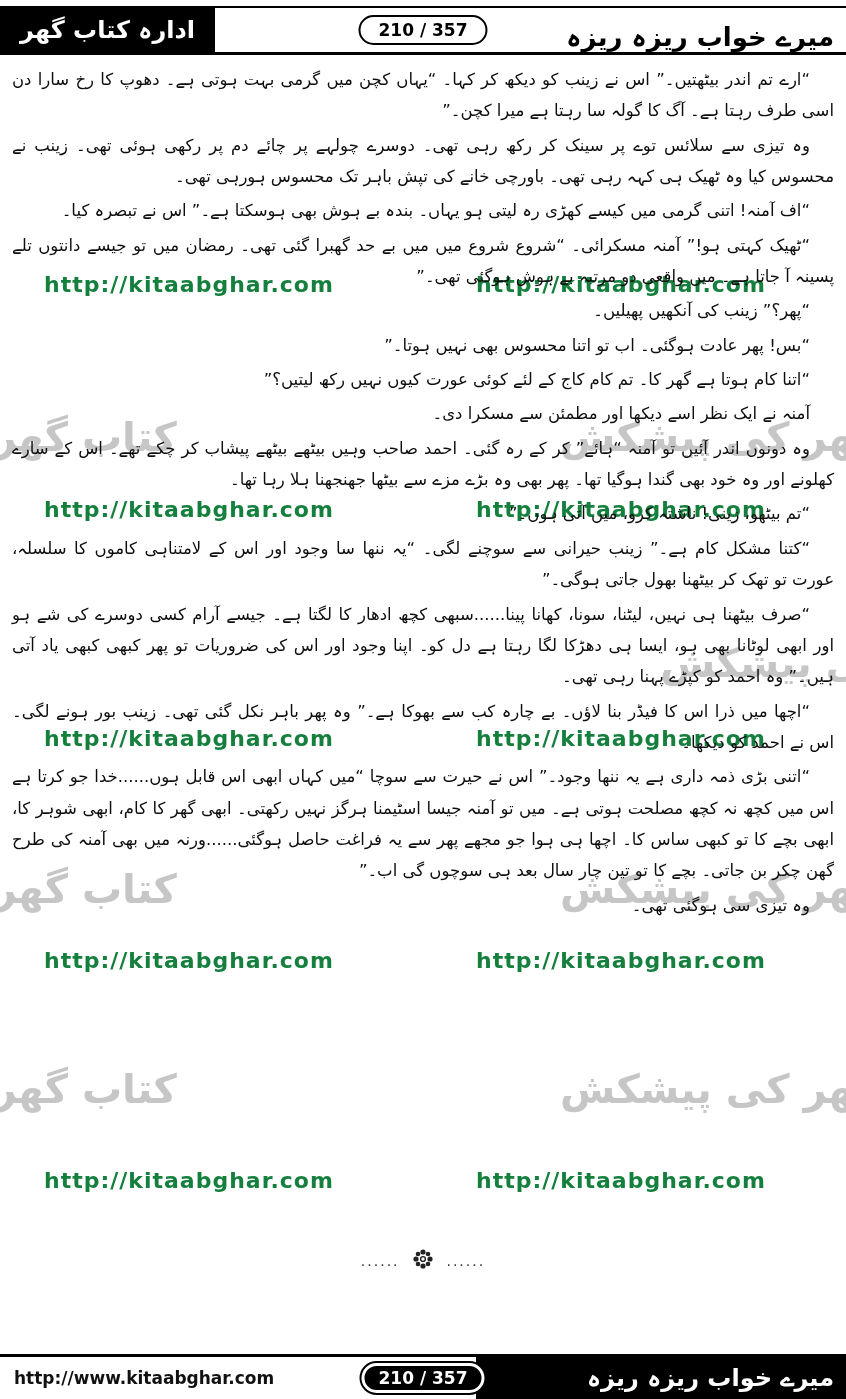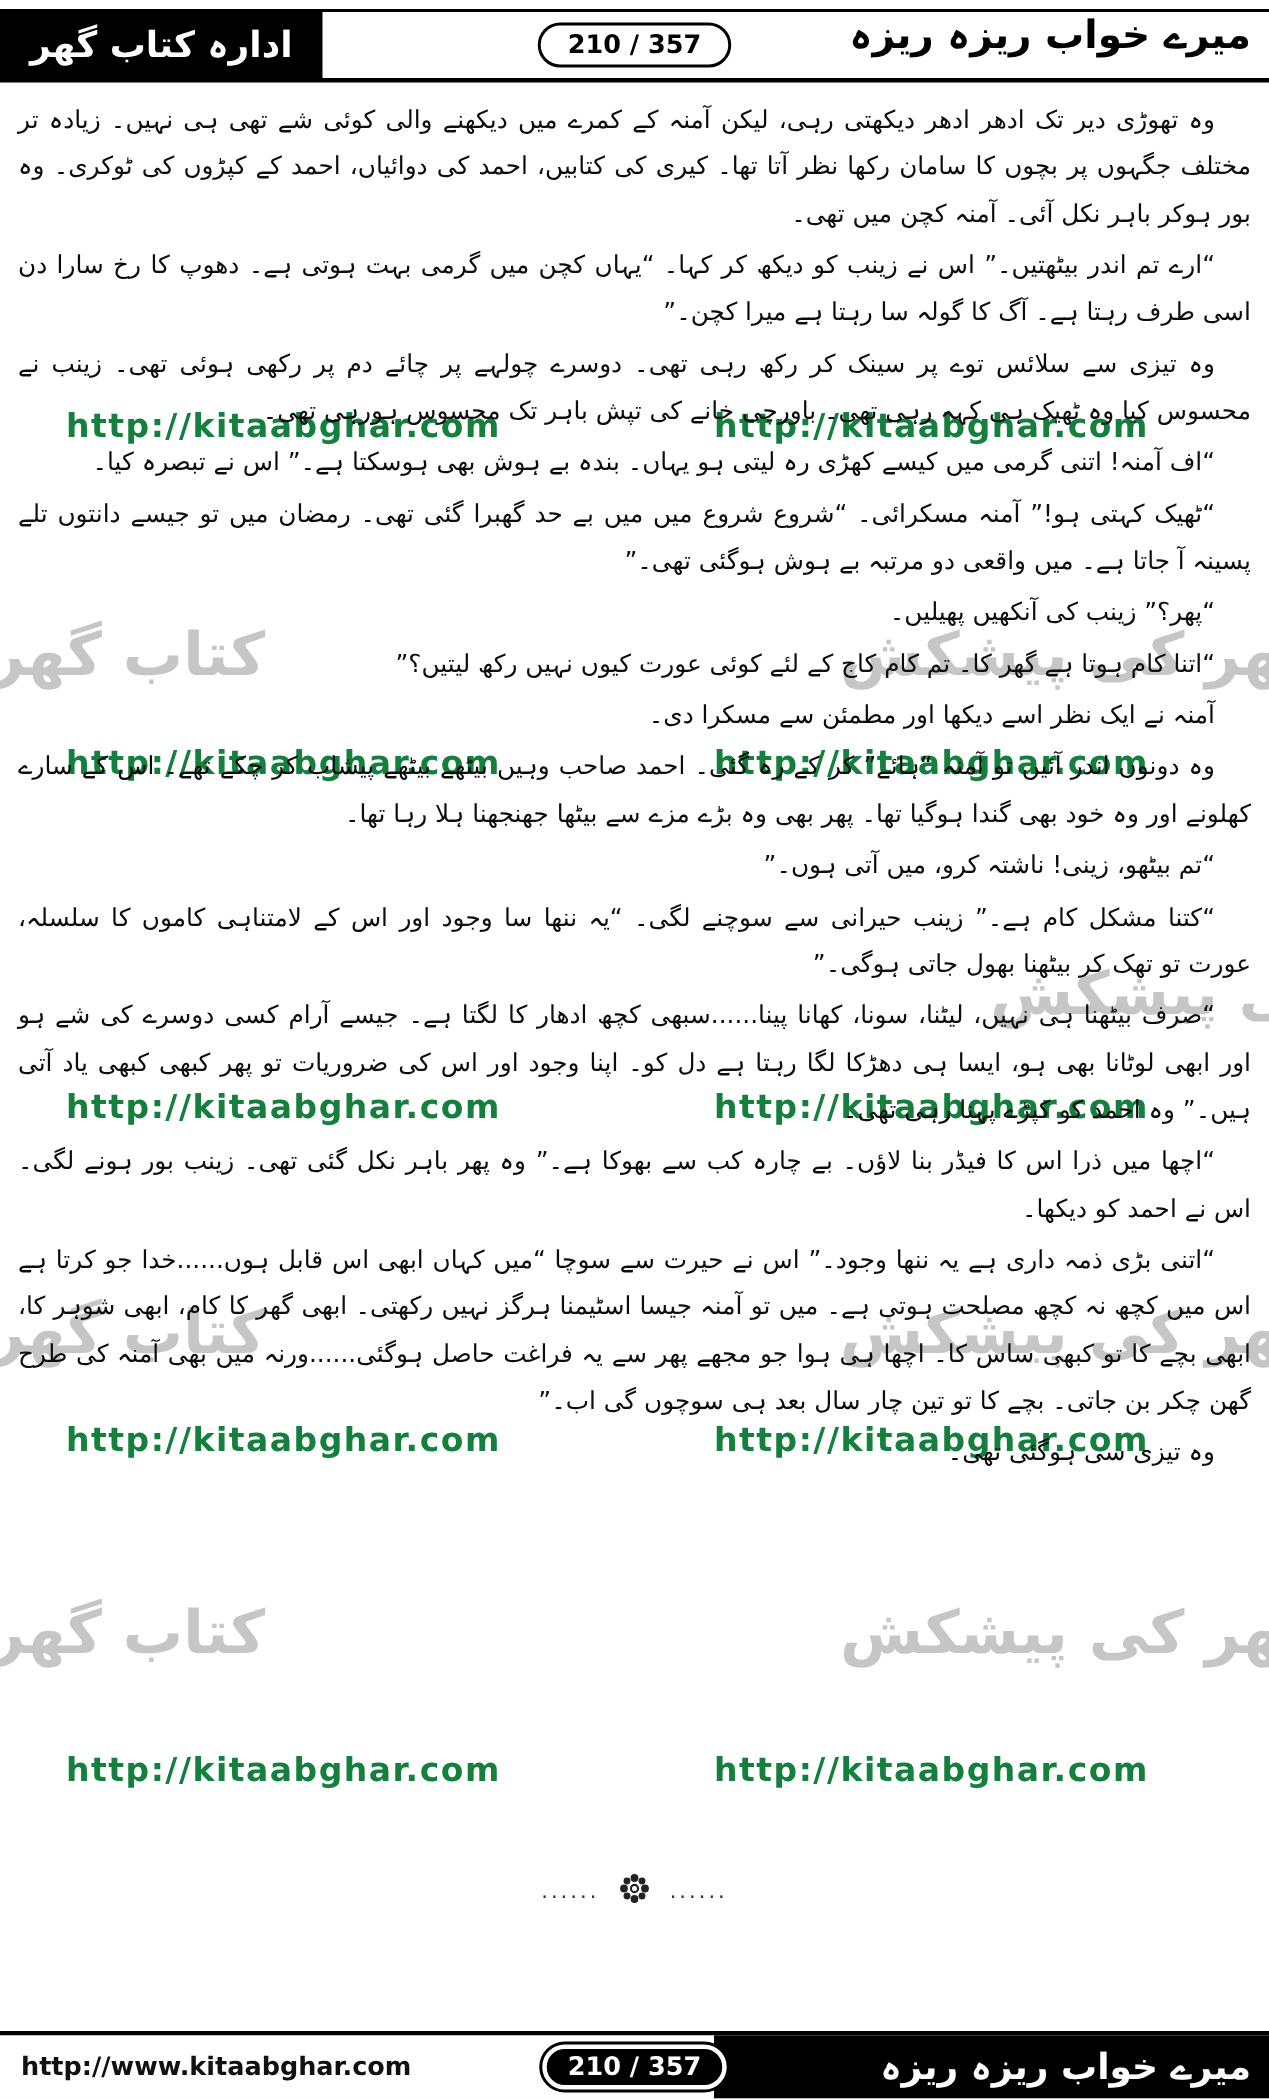--- a/index.html
+++ b/index.html
@@ -14,21 +14,21 @@
     background: #ffffff;
     overflow: hidden;
   }
 
   
   .header {
     position: absolute; top: 6px; left: 0; right: 0;
     height: 44px;
     border-top: 2px solid #000;
     border-bottom: 3px solid #000;
-    display: flex; align-items: flex-start;
+    display: flex; align-items: flex-end;
     background: #fff;
     z-index: 5;
   }
   .brand-box {
     background: #000; color: #fff;
     height: 44px; width: 215px;
     display: flex; align-items: center; justify-content: center;
     font-size: 24px; font-weight: bold;
     direction: rtl;
     flex: 0 0 auto;
@@ -166,26 +166,26 @@
     <span class="wm-slogan" style="left:-250px; top:866px;">کتاب گھر کی پیشکش</span>
     <span class="wm-url" style="left:44px;  top:948px;">http://kitaabghar.com</span>
     <span class="wm-url" style="left:476px; top:948px;">http://kitaabghar.com</span>
     <span class="wm-slogan" style="left:560px;  top:1066px;">کتاب گھر کی پیشکش</span>
     <span class="wm-slogan" style="left:-250px; top:1066px;">کتاب گھر کی پیشکش</span>
     <span class="wm-url" style="left:44px;  top:1168px;">http://kitaabghar.com</span>
     <span class="wm-url" style="left:476px; top:1168px;">http://kitaabghar.com</span>
   </div>
 
   <div class="content">
-    <p>وہ تھوڑی دیر تک ادھر ادھر دیکھتی رہی، لیکن آمنہ کے کمرے میں دیکھنے والی کوئی شے تھی ہی نہیں۔ زیادہ تر مختلف جگہوں پر بچوں کا سامان رکھا نظر آتا تھا۔ کیری کی کتابیں، احمد کی دوائیاں، احمد کے کپڑوں کی ٹوکری۔ وہ بور ہوکر باہر نکل آئی۔ آمنہ کچن میں تھی۔</p>
     <p>“ارے تم اندر بیٹھتیں۔” اس نے زینب کو دیکھ کر کہا۔ “یہاں کچن میں گرمی بہت ہوتی ہے۔ دھوپ کا رخ سارا دن اسی طرف رہتا ہے۔ آگ کا گولہ سا رہتا ہے میرا کچن۔”</p>
     <p>وہ تیزی سے سلائس توے پر سینک کر رکھ رہی تھی۔ دوسرے چولہے پر چائے دم پر رکھی ہوئی تھی۔ زینب نے محسوس کیا وہ ٹھیک ہی کہہ رہی تھی۔ باورچی خانے کی تپش باہر تک محسوس ہورہی تھی۔</p>
     <p>“اف آمنہ! اتنی گرمی میں کیسے کھڑی رہ لیتی ہو یہاں۔ بندہ بے ہوش بھی ہوسکتا ہے۔” اس نے تبصرہ کیا۔</p>
     <p>“ٹھیک کہتی ہو!” آمنہ مسکرائی۔ “شروع شروع میں میں بے حد گھبرا گئی تھی۔ رمضان میں تو جیسے دانتوں تلے پسینہ آ جاتا ہے۔ میں واقعی دو مرتبہ بے ہوش ہوگئی تھی۔”</p>
     <p>“پھر؟” زینب کی آنکھیں پھیلیں۔</p>
+    <p>“بس! پھر عادت ہوگئی۔ اب تو اتنا محسوس بھی نہیں ہوتا۔”</p>
     <p>“اتنا کام ہوتا ہے گھر کا۔ تم کام کاج کے لئے کوئی عورت کیوں نہیں رکھ لیتیں؟”</p>
     <p>آمنہ نے ایک نظر اسے دیکھا اور مطمئن سے مسکرا دی۔</p>
     <p>وہ دونوں اندر آئیں تو آمنہ “ہائے” کر کے رہ گئی۔ احمد صاحب وہیں بیٹھے بیٹھے پیشاب کر چکے تھے۔ اس کے سارے کھلونے اور وہ خود بھی گندا ہوگیا تھا۔ پھر بھی وہ بڑے مزے سے بیٹھا جھنجھنا ہلا رہا تھا۔</p>
     <p>“تم بیٹھو، زینی! ناشتہ کرو، میں آتی ہوں۔”</p>
     <p>“کتنا مشکل کام ہے۔” زینب حیرانی سے سوچنے لگی۔ “یہ ننھا سا وجود اور اس کے لامتناہی کاموں کا سلسلہ، عورت تو تھک کر بیٹھنا بھول جاتی ہوگی۔”</p>
     <p>“صرف بیٹھنا ہی نہیں، لیٹنا، سونا، کھانا پینا......سبھی کچھ ادھار کا لگتا ہے۔ جیسے آرام کسی دوسرے کی شے ہو اور ابھی لوٹانا بھی ہو، ایسا ہی دھڑکا لگا رہتا ہے دل کو۔ اپنا وجود اور اس کی ضروریات تو پھر کبھی کبھی یاد آتی ہیں۔” وہ احمد کو کپڑے پہنا رہی تھی۔</p>
     <p>“اچھا میں ذرا اس کا فیڈر بنا لاؤں۔ بے چارہ کب سے بھوکا ہے۔” وہ پھر باہر نکل گئی تھی۔ زینب بور ہونے لگی۔ اس نے احمد کو دیکھا۔</p>
     <p>“اتنی بڑی ذمہ داری ہے یہ ننھا وجود۔” اس نے حیرت سے سوچا “میں کہاں ابھی اس قابل ہوں......خدا جو کرتا ہے اس میں کچھ نہ کچھ مصلحت ہوتی ہے۔ میں تو آمنہ جیسا اسٹیمنا ہرگز نہیں رکھتی۔ ابھی گھر کا کام، ابھی شوہر کا، ابھی بچے کا تو کبھی ساس کا۔ اچھا ہی ہوا جو مجھے پھر سے یہ فراغت حاصل ہوگئی......ورنہ میں بھی آمنہ کی طرح گھن چکر بن جاتی۔ بچے کا تو تین چار سال بعد ہی سوچوں گی اب۔”</p>
     <p>وہ تیزی سی ہوگئی تھی۔</p>
   </div>

